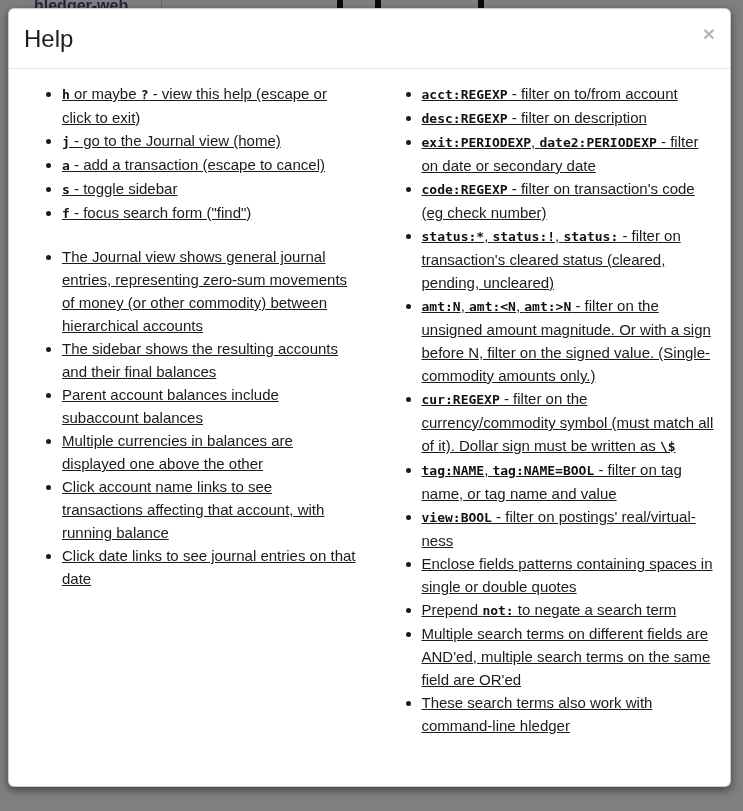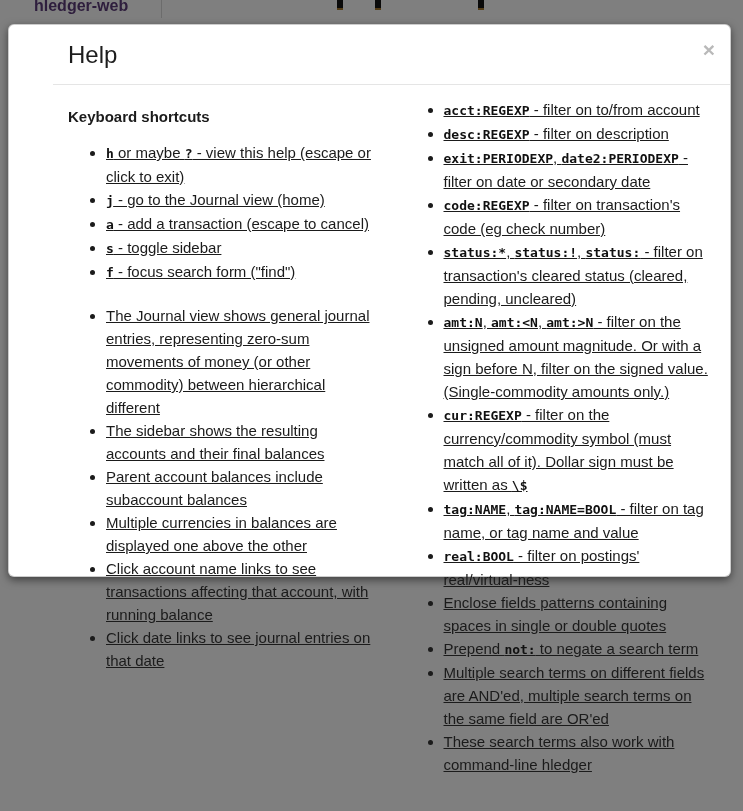--- a/index.html
+++ b/index.html
@@ -53,29 +53,28 @@
   .backdrop {
     position: absolute;
     inset: 0;
     background: rgba(0, 0, 0, 0.5);
   }
 
   
   .modal {
     position: absolute;
     left: 8px;
-    top: 24px;
+    top: 8px;
     width: 723px;
-    height: 553px;
+    height: 779px;
     box-sizing: border-box;
     background: #ffffff;
     border: 1px solid rgba(0, 0, 0, 0.2);
     border-radius: 6px;
     box-shadow: 0 3px 9px rgba(0, 0, 0, 0.5);
-    padding-left: 44px;
   }
   .modal-header {
     position: relative;
     padding: 14px 15px 14px 15px;
     border-bottom: 1px solid #e5e5e5;
   }
   .modal-title {
     margin: 0;
     font-size: 24px;
     font-weight: 400;
@@ -142,48 +141,47 @@
 
 <div class="backdrop"></div>
 
 <div class="modal">
   <div class="modal-header">
     <h2 class="modal-title">Help</h2>
     <button class="close-button">×</button>
   </div>
   <div class="modal-body">
     <div>
-        <div class="section-heading">Keyboard shortcuts</div>
         <ul>
           <li><code>h</code> or maybe <code>?</code> - view this help (escape or click to exit)</li>
           <li><code>j</code> - go to the Journal view (home)</li>
           <li><code>a</code> - add a transaction (escape to cancel)</li>
           <li><code>s</code> - toggle sidebar</li>
           <li><code>f</code> - focus search form ("find")</li>
         </ul>
         <ul>
-          <li>The Journal view shows general journal entries, representing zero-sum movements of money (or other commodity) between hierarchical different</li>
+          <li>The Journal view shows general journal entries, representing zero-sum movements of money (or other commodity) between hierarchical accounts</li>
           <li>The sidebar shows the resulting accounts and their final balances</li>
           <li>Parent account balances include subaccount balances</li>
           <li>Multiple currencies in balances are displayed one above the other</li>
           <li>Click account name links to see transactions affecting that account, with running balance</li>
           <li>Click date links to see journal entries on that date</li>
         </ul>
       </div>
     <div>
         <ul>
           <li><code>acct:REGEXP</code> - filter on to/from account</li>
           <li><code>desc:REGEXP</code> - filter on description</li>
           <li><code>exit:PERIODEXP</code>, <code>date2:PERIODEXP</code> - filter on date or secondary date</li>
           <li><code>code:REGEXP</code> - filter on transaction's code (eg check number)</li>
           <li><code>status:*</code>, <code>status:!</code>, <code>status:</code> - filter on transaction's cleared status (cleared, pending, uncleared)</li>
           <li><code>amt:N</code>, <code>amt:&lt;N</code>, <code>amt:&gt;N</code> - filter on the unsigned amount magnitude. Or with a sign before N, filter on the signed value. (Single-commodity amounts only.)</li>
           <li><code>cur:REGEXP</code> - filter on the currency/commodity symbol (must match all of it). Dollar sign must be written as <code>\$</code></li>
           <li><code>tag:NAME</code>, <code>tag:NAME=BOOL</code> - filter on tag name, or tag name and value</li>
-          <li><code>real:BOOL</code> - filter on postings' real/virtual-ness</li>
+          <li><code>view:BOOL</code> - filter on postings' real/virtual-ness</li>
           <li>Enclose fields patterns containing spaces in single or double quotes</li>
           <li>Prepend <code>not:</code> to negate a search term</li>
           <li>Multiple search terms on different fields are AND'ed, multiple search terms on the same field are OR'ed</li>
           <li>These search terms also work with command-line hledger</li>
         </ul>
       </div>
   </div>
 </div>
 
 </body></html>

